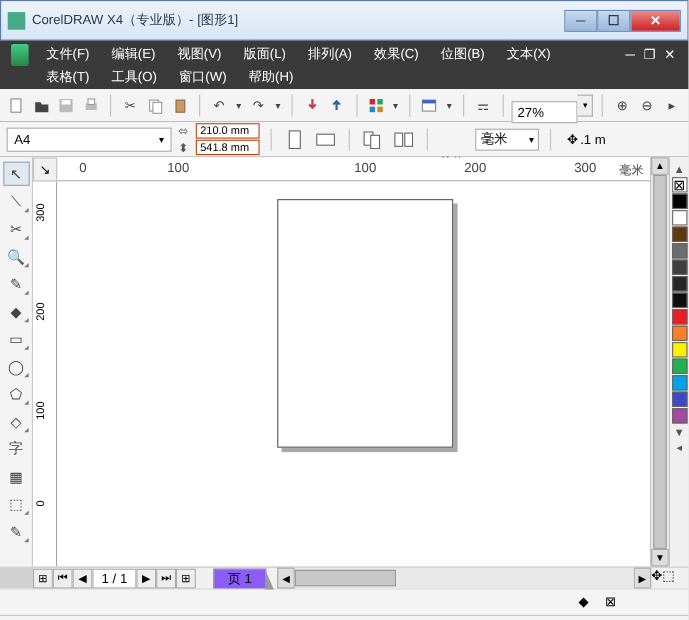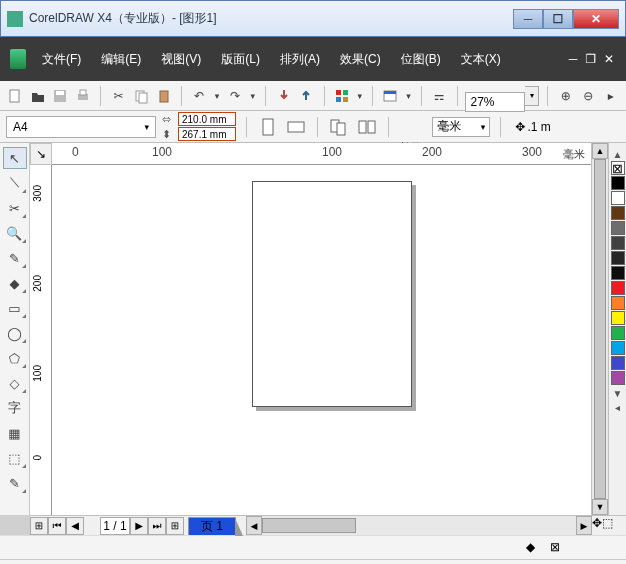--- a/index.html
+++ b/index.html
@@ -67,22 +67,22 @@
 
 .vscroll { width: 17px; background: #e8e8e8; border-left: 1px solid #c0c0c0; display: flex; flex-direction: column; }
 .vscroll .sbtn { height: 16px; background: #ddd; border: 1px solid #aaa; display: flex; align-items: center; justify-content: center; font-size: 9px; }
 .vscroll .track { flex: 1; background: #e8e8e8; position: relative; }
 .vscroll .thumb { position: absolute; left: 2px; right: 2px; top: 0; height: 100%; background: #c8c8c8; border: 1px solid #999; }
 
 
 .bottombar { height: 20px; background: #f0f0f0; display: flex; align-items: stretch; border-top: 1px solid #c0c0c0; margin-left: 30px; }
 .doc-nav { display: flex; align-items: center; }
 .doc-nav .nbtn { width: 18px; height: 18px; border: 1px solid #aaa; background: #eee; display: flex; align-items: center; justify-content: center; font-size: 10px; }
-.page-count { width: 30px; text-align: center; border: 1px solid #aaa; height: 18px; line-height: 16px; background: #fff; margin-left: 16px; }
-.page-tab { padding: 0 12px; height: 18px; background: #1d4ed8; border: 1px solid #999; border-bottom: none; margin-left: 4px; line-height: 16px; position: relative; }
+.page-count { width: 40px; text-align: center; border: 1px solid #aaa; height: 18px; line-height: 16px; background: #fff; }
+.page-tab { padding: 0 12px; height: 18px; background: #8b5cf6; border: 1px solid #999; border-bottom: none; margin-left: 16px; line-height: 16px; position: relative; }
 .page-tab::after { content: ""; position: absolute; right: -8px; top: 0; border-top: 18px solid transparent; border-left: 8px solid #999; }
 .hscroll { flex: 1; display: flex; margin-left: 10px; }
 .hscroll .sbtn { width: 16px; border: 1px solid #aaa; background: #ddd; display: flex; align-items: center; justify-content: center; font-size: 9px; }
 .hscroll .htrack { flex: 1; background: #e8e8e8; position: relative; }
 .hscroll .hthumb { position: absolute; top: 2px; bottom: 2px; left: 0; width: 30%; background: #c8c8c8; border: 1px solid #999; }
 .nav-end { width: 34px; display: flex; }
 
 
 .indicator-row { height: 24px; background: #f4f4f4; display: flex; align-items: center; justify-content: flex-end; padding-right: 60px; gap: 8px; border-top: 1px solid #ddd; }
 .ind-icon { width: 16px; height: 16px; }
@@ -118,20 +118,27 @@
     <div class="menu-item">排列(A)</div>
     <div class="menu-item">效果(C)</div>
     <div class="menu-item">位图(B)</div>
     <div class="menu-item">文本(X)</div>
     <div class="menu-right">
       <span>─</span>
       <span>❐</span>
       <span>✕</span>
     </div>
   </div>
+  <div class="menu-row">
+    <div style="width:28px"></div>
+    <div class="menu-item">表格(T)</div>
+    <div class="menu-item">工具(O)</div>
+    <div class="menu-item">窗口(W)</div>
+    <div class="menu-item">帮助(H)</div>
+  </div>
 </div>
 
 <div class="toolbar">
   <div class="tool-btn">
       <svg width="16" height="16">
         <rect x="3" y="2" width="9" height="12" fill="#fff" stroke="#888"></rect>
       </svg>
     </div>
   <div class="tool-btn">
       <svg width="16" height="16">
@@ -215,21 +222,21 @@
     <span>A4</span>
     <span class="arrow">▾</span>
   </div>
   <div class="dim-group">
     <div class="dim-row">
       <span class="dim-icon">⬄</span>
       <div class="dim-input">210.0 mm</div>
     </div>
     <div class="dim-row">
       <span class="dim-icon">⬍</span>
-      <div class="dim-input">267.1 mm</div>
+      <div class="dim-input">541.8 mm</div>
     </div>
   </div>
   <div class="tool-sep"></div>
   <div class="prop-btn">
       <svg width="16" height="18">
         <rect x="3" y="1" width="10" height="16" fill="#fff" stroke="#666"></rect>
       </svg>
     </div>
   <div class="prop-btn">
       <svg width="18" height="16">

